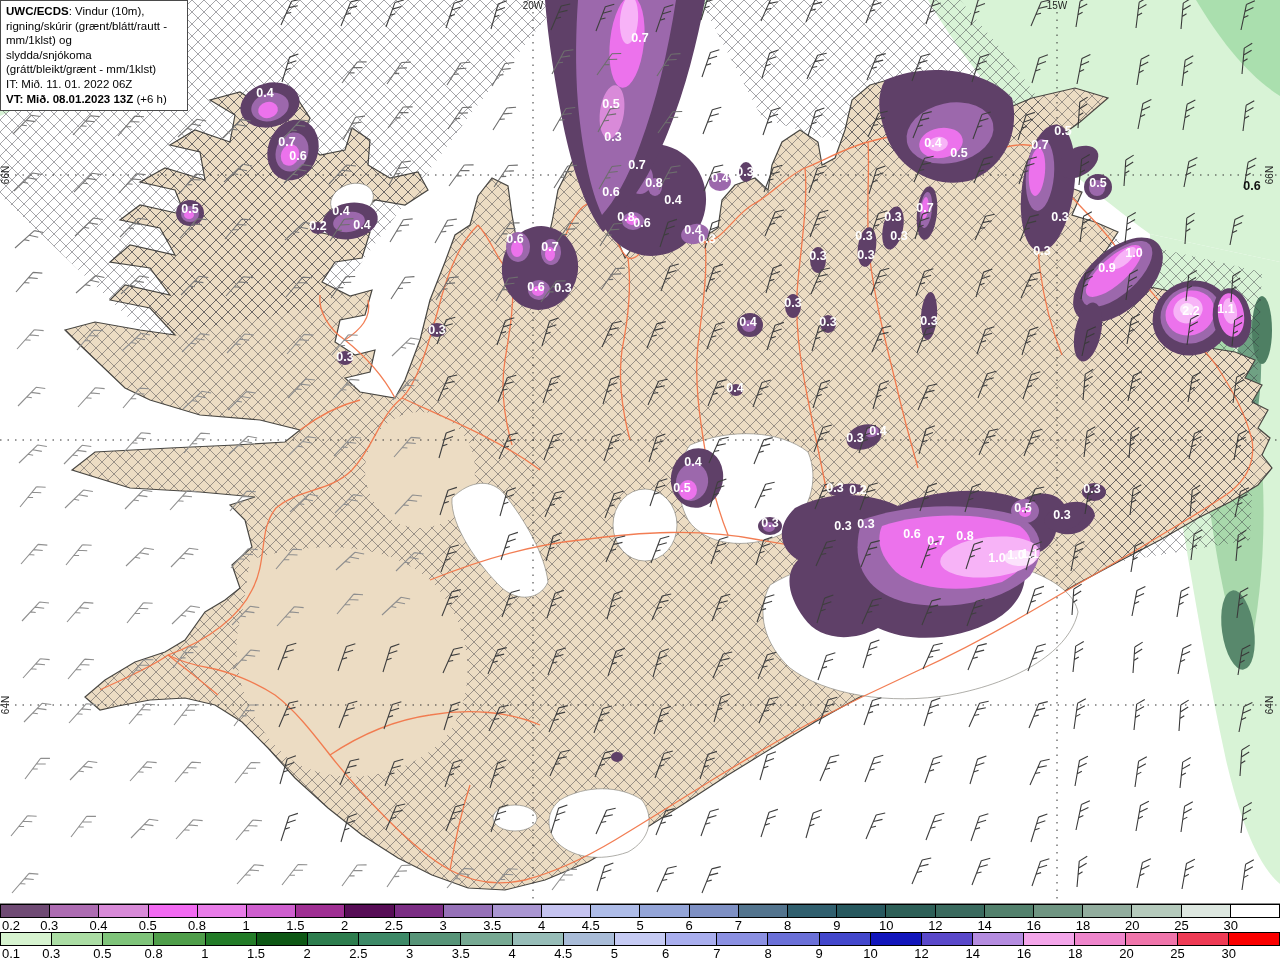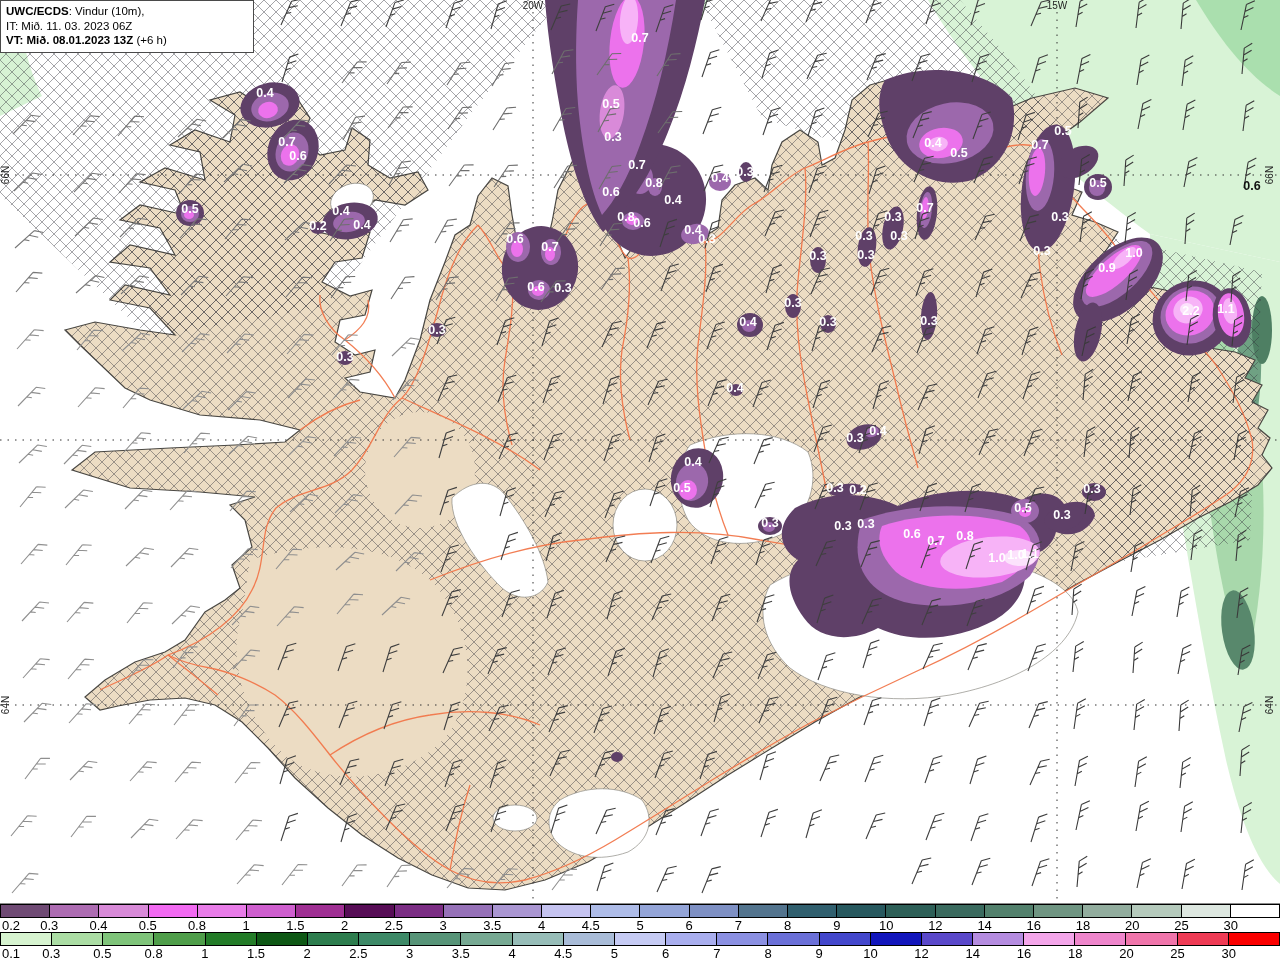--- a/index.html
+++ b/index.html
@@ -1,21 +1,21 @@
 <!DOCTYPE html>
 <html><head>
 <meta charset="utf-8">
 <title>Weather map</title>
 <style>
   html,body{margin:0;padding:0;background:#fff;}
   #stage{position:relative;width:1280px;height:960px;overflow:hidden;background:#fff;
          font-family:"Liberation Sans",sans-serif;}
   #map-wrap{position:absolute;top:0;left:0;width:1280px;height:903px;}
   #map{display:block;}
-  #legend-box{position:absolute;top:0;left:0;width:254px;box-sizing:border-box;
+  #legend-box{position:absolute;top:0;left:0;width:188px;box-sizing:border-box;
       background:#fff;border:1px solid #4a4a4a;padding:3px 5px 4px 5px;
       font-size:11.5px;line-height:14.6px;color:#000;}
   #legend-box b{font-weight:bold;}
   #bars{position:absolute;left:0;top:903px;width:1280px;height:57px;border-top:1px solid #8a8a8a;}
   .bar-strip{position:relative;display:flex;width:1280px;height:14px;box-sizing:border-box;
       border:1px solid #000;}
   .bar-strip .seg{flex:1 1 0;border-right:1px solid #000;}
   .bar-strip .seg:last-child{border-right:none;}
   .bar-labels{position:relative;width:1280px;height:14px;font-size:13px;color:#000;}
   .bar-labels span{position:absolute;top:0;white-space:nowrap;transform:translateX(-50%);}
@@ -646,21 +646,23 @@
           <text x="965" y="540" text-anchor="middle" font-size="12.5" font-weight="bold" fill="#ffffff">0.8</text>
           <text x="997" y="562" text-anchor="middle" font-size="12.5" font-weight="bold" fill="#ffffff">1.0</text>
           <text x="1016" y="559" text-anchor="middle" font-size="12.5" font-weight="bold" fill="#ffffff">1.0</text>
           <text x="1030" y="558" text-anchor="middle" font-size="12.5" font-weight="bold" fill="#ffffff">1.1</text>
           <text x="1023" y="512" text-anchor="middle" font-size="12.5" font-weight="bold" fill="#ffffff">0.5</text>
           <text x="1062" y="519" text-anchor="middle" font-size="12.5" font-weight="bold" fill="#ffffff">0.3</text>
         </g>
       </svg>
     <div id="legend-box">
       <div><b>UWC/ECDS</b><span>: Vindur (10m),</span></div>
-      <div>IT: Mið. 11. 03. 2023 06Z</div>
+      <div>rigning/skúrir (grænt/blátt/rautt - mm/1klst) og</div>
+      <div>slydda/snjókoma (grátt/bleikt/grænt - mm/1klst)</div>
+      <div>IT: Mið. 11. 01. 2022 06Z</div>
       <div><b>VT: Mið. 08.01.2023 13Z</b><span> (+6 h)</span></div>
     </div>
   </div>
 
   <div id="bars">
     <div class="bar-strip" id="bar-sleet">
         <div class="seg" style="background: rgb(111, 74, 116);"></div>
         <div class="seg" style="background: rgb(173, 108, 178);"></div>
         <div class="seg" style="background: rgb(216, 138, 216);"></div>
         <div class="seg" style="background: rgb(242, 106, 242);"></div>

